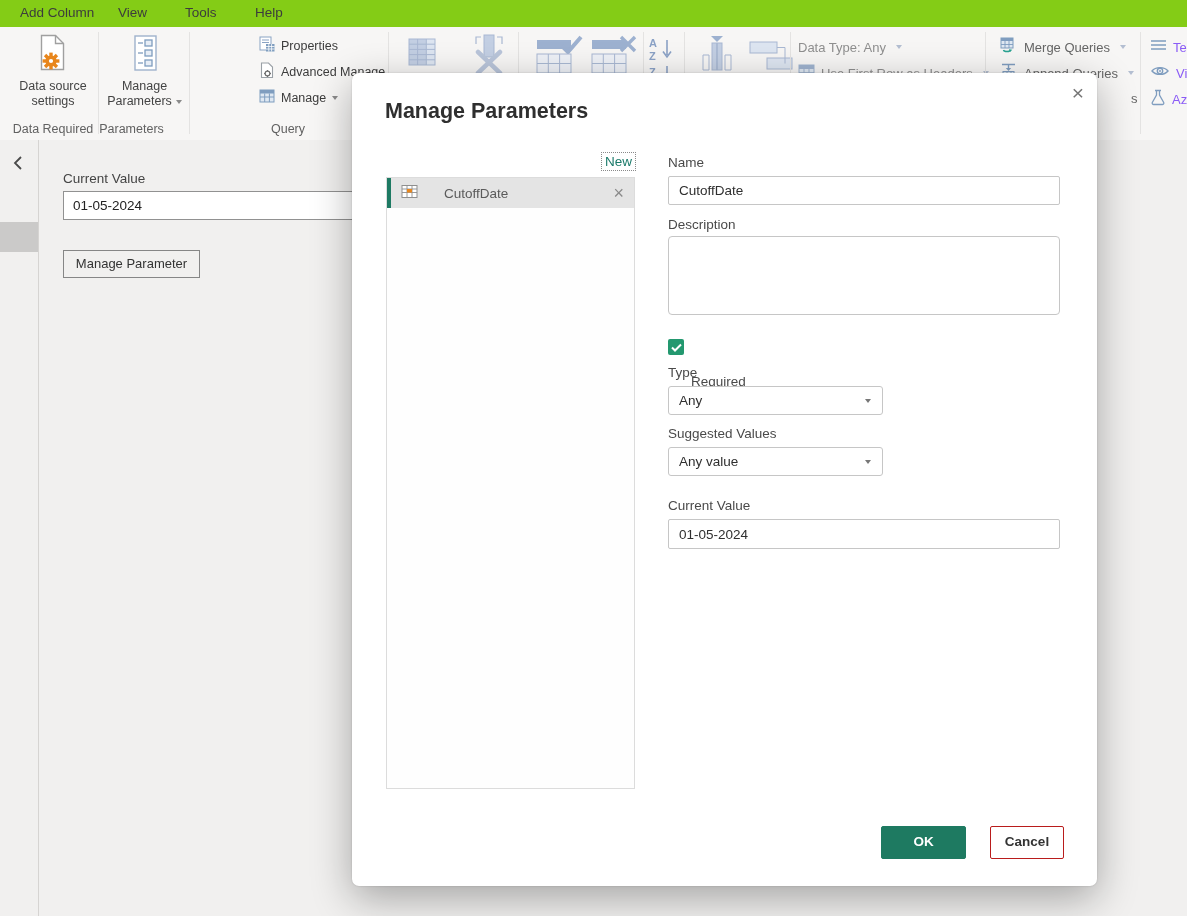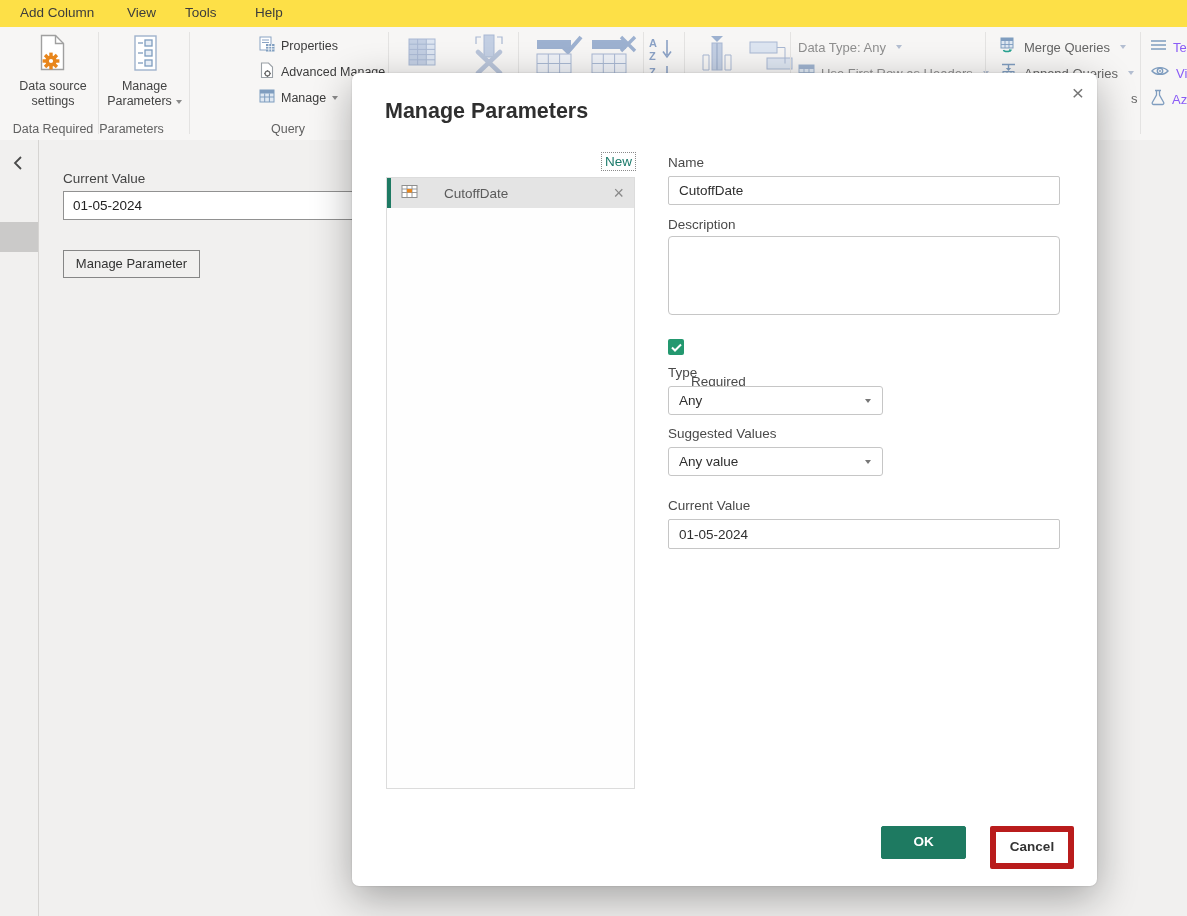--- a/index.html
+++ b/index.html
@@ -1,21 +1,21 @@
 <!DOCTYPE html>
 <html><head>
 <meta charset="utf-8">
 <style>
   html,body{margin:0;padding:0;}
   .stage{position:relative;width:1187px;height:916px;overflow:hidden;background:#f1f0ef;
          font-family:"Liberation Sans","DejaVu Sans",sans-serif;color:#3c3c3c;}
   .abs{position:absolute;}
 
   
-  .menubar{left:0;top:0;width:1187px;height:27px;background:#fde047;border-bottom:1px solid #ececec;}
+  .menubar{left:0;top:0;width:1187px;height:27px;background:#84cc16;border-bottom:1px solid #ececec;}
   .menu-item{top:5px;font-size:13.5px;color:#3c3c3c;cursor:default;}
 
   
   .ribbon{left:0;top:27px;width:1187px;height:113px;background:#f7f6f5;border-bottom:1px solid #dcdbda;}
   .rib-divider{top:5px;width:1px;height:102px;background:#e4e3e2;}
   .bigbtn{top:5px;height:86px;text-align:center;}
   .bigbtn .bicon{display:block;margin:2px auto 1px auto;}
   .biglabel{font-size:12.5px;color:#444;line-height:15px;}
   .grplabel{top:95px;font-size:12.5px;color:#616161;text-align:center;}
   .smallrow{display:flex;align-items:center;gap:6px;height:18px;}
@@ -57,31 +57,31 @@
        font-size:13.5px;color:#2f2f2f;padding:0 0 0 10px;font-family:"Liberation Sans","DejaVu Sans",sans-serif;}
   .txtarea{box-sizing:border-box;background:#fff;border:1px solid #c6c6c6;border-radius:4px;resize:none;
            font-family:"Liberation Sans","DejaVu Sans",sans-serif;font-size:13.5px;padding:6px 8px;}
   .ddown{box-sizing:border-box;background:#fff;border:1px solid #c6c6c6;border-radius:3px;height:29px;
          font-size:13.5px;color:#2f2f2f;line-height:27px;padding-left:10px;cursor:pointer;}
   .ddown .caret{position:absolute;right:11px;top:12px;border-top-color:#777;}
   .chk{left:316px;top:266px;width:16px;height:16px;background:#23986f;border-radius:2px;cursor:pointer;
        display:flex;align-items:center;justify-content:center;}
   .ok-btn{left:529px;top:753px;width:83px;height:31px;background:#1e7a61;border:1px solid #1e7a61;border-radius:2px;
           color:#fff;font-size:13.5px;font-weight:bold;text-align:center;line-height:29px;cursor:pointer;}
-  .cancel-btn{left:638px;top:753px;width:72px;height:31px;background:#fff;border:6px solid #b91c1c;border-radius:2px;
+  .cancel-btn{left:638px;top:753px;width:72px;height:31px;background:#fff;border:1px solid #b91c1c;border-radius:2px;
           color:#333;font-size:13.5px;font-weight:bold;text-align:center;line-height:29px;cursor:pointer;}
 </style>
 </head>
 <body>
 
 <div class="stage">
 
   <div class="abs menubar">
     <div class="abs menu-item" style="left:20px;">Add Column</div>
-    <div class="abs menu-item" style="left:127px;">View</div>
+    <div class="abs menu-item" style="left:118px;">View</div>
     <div class="abs menu-item" style="left:185px;">Tools</div>
     <div class="abs menu-item" style="left:255px;">Help</div>
   </div>
 
   <div class="abs ribbon">
 
     <div class="abs bigbtn" style="left:10px;width:86px;">
       <span class="bicon">
         <svg width="30" height="40" viewBox="0 0 30 40">
           <path d="M3.5 1.5h14l8 8v26h-22z" fill="#fff" stroke="#a0a0a0" stroke-width="1.4"></path>

